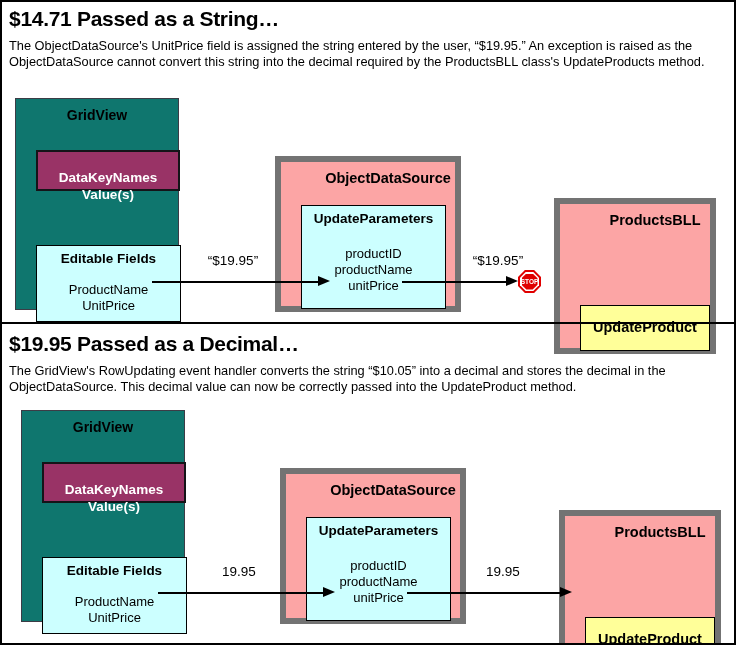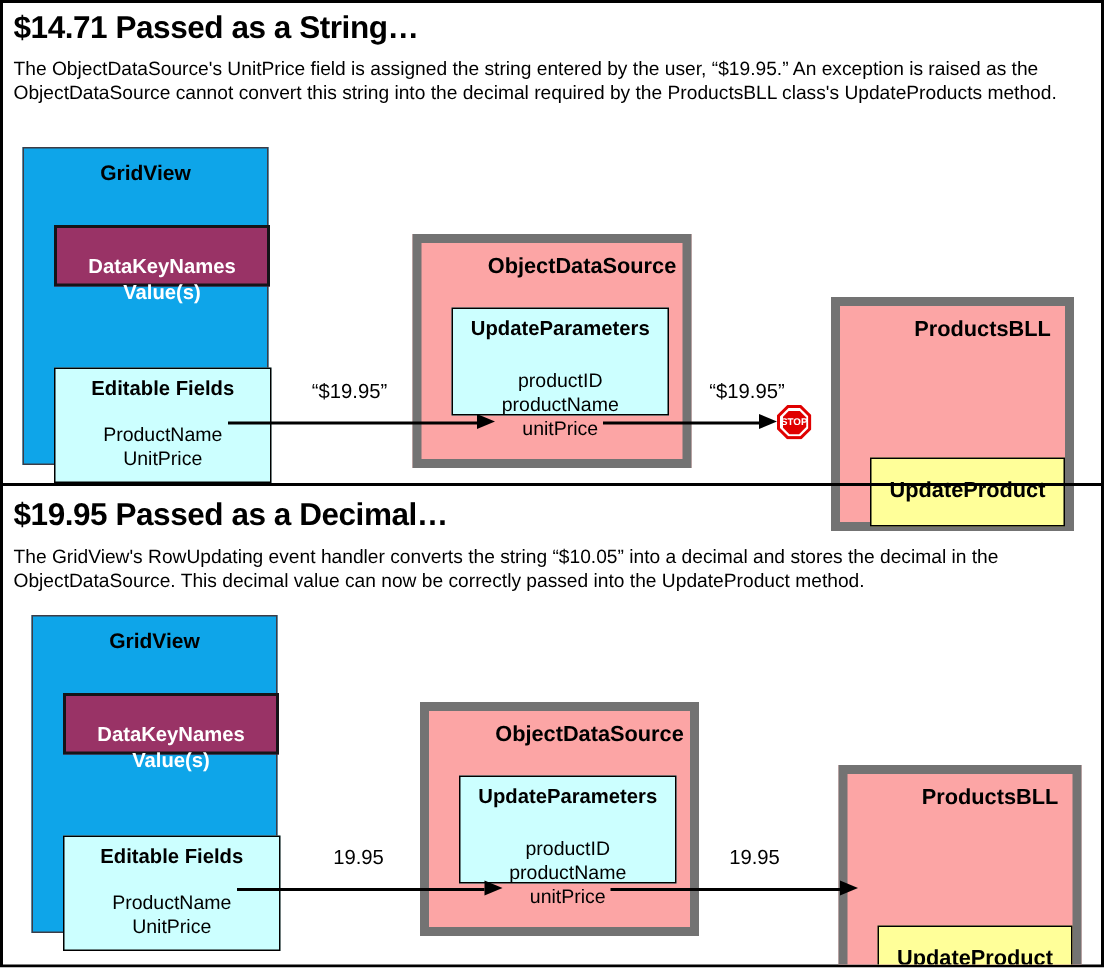--- a/index.html
+++ b/index.html
@@ -5,30 +5,30 @@
   html,body{margin:0;padding:0;background:#ffffff;}
   .page{
     position:relative;width:736px;height:645px;box-sizing:border-box;
     border:2px solid #000;background:#fff;overflow:hidden;
     font-family:"Liberation Sans", sans-serif;color:#000;
   }
   .panel-title{position:absolute;font-size:21px;font-weight:bold;letter-spacing:-0.3px;margin:0;}
   .panel-desc{position:absolute;font-size:12.8px;line-height:16px;margin:0;width:720px;}
   .divider{position:absolute;left:0;width:100%;height:2px;background:#000;}
   
-  .gv{position:absolute;width:164px;height:212px;background:#0ea5e9;border:1px solid #3c3c46;box-sizing:border-box;}
+  .gv{position:absolute;width:164px;height:212px;background:#0f766e;border:1px solid #3c3c46;box-sizing:border-box;}
   .ods,.bll{position:absolute;background:#fca5a5;border:6px solid #737373;box-sizing:border-box;padding-left:40px;}
   .ods{width:186px;height:156px;}
   .bll{width:162px;height:156px;margin-top:42px;}
   .box-title{display:block;text-align:center;font-weight:bold;font-size:14.5px;margin-top:8px;}
   
   .dkn{position:absolute;left:20px;top:51px;width:144px;height:41px;background:#993366;border:2px solid #141418;
        box-sizing:border-box;color:#fff;font-weight:bold;font-size:13.5px;line-height:17px;text-align:center;padding-top:17px;}
   .ef{position:absolute;left:20px;top:115px;width:145px;height:77px;background:#ccffff;border:1px solid #000;box-sizing:border-box;margin-top:31px;}
-  .up{position:absolute;left:20px;top:43px;width:145px;height:72px;background:#ccffff;border:1px solid #000;box-sizing:border-box;}
+  .up{position:absolute;left:20px;top:43px;width:145px;height:104px;background:#ccffff;border:1px solid #000;box-sizing:border-box;}
   .sub-title{display:block;text-align:center;font-weight:bold;font-size:13.5px;margin-top:5px;}
   .fields{position:absolute;left:0;top:36px;width:100%;text-align:center;font-size:13px;line-height:16px;}
   .params{position:absolute;left:0;top:40px;width:100%;text-align:center;font-size:13px;line-height:16px;}
   .updp{position:absolute;left:20px;top:101px;width:130px;height:46px;background:#ffff99;border:1px solid #000;
         box-sizing:border-box;text-align:center;font-weight:bold;font-size:14.5px;line-height:43px;}
   
   .hline{position:absolute;height:2px;background:#000;z-index:6;}
   .ahead{position:absolute;width:0;height:0;border-top:5.5px solid transparent;border-bottom:5.5px solid transparent;
          border-left:12px solid #000;z-index:6;}
   .alabel{position:absolute;width:86px;text-align:center;font-size:13.5px;z-index:6;}

